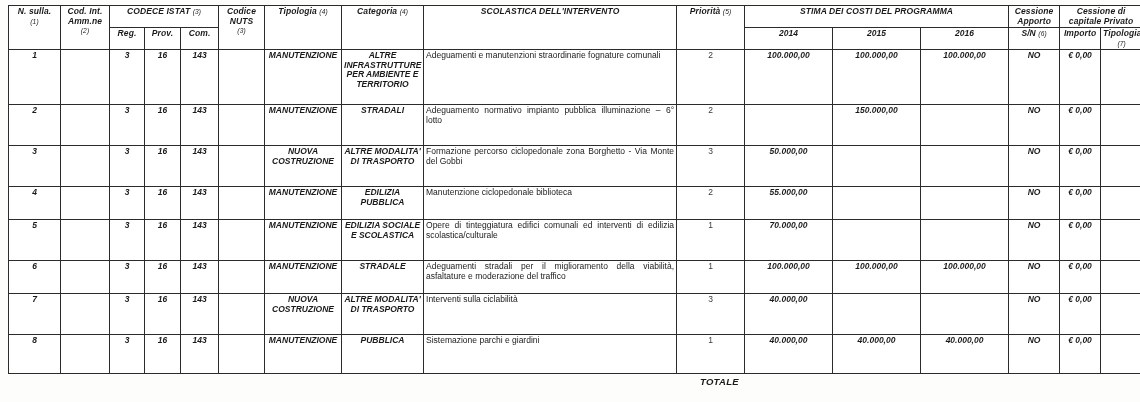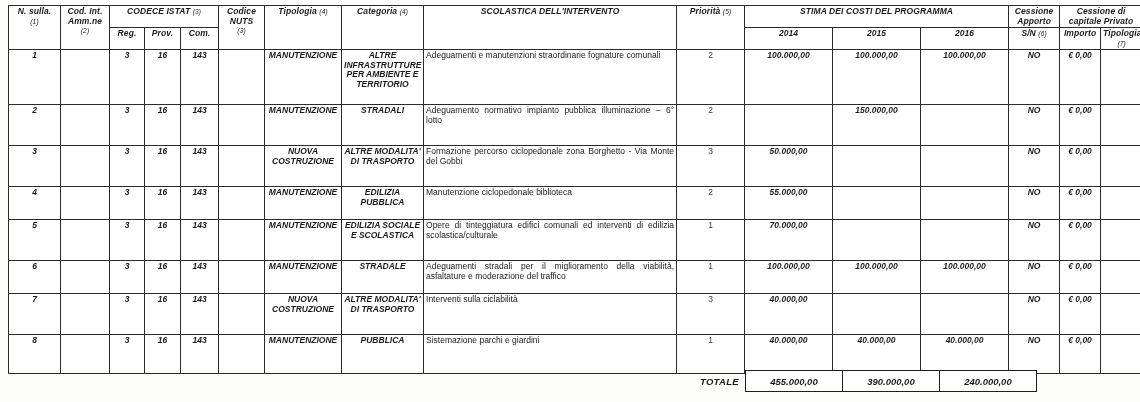--- a/index.html
+++ b/index.html
@@ -401,20 +401,15 @@
           <td class="c-cost" style="height: 36px;">40.000,00</td>
           <td class="c-sn" style="height: 36px;">NO</td>
           <td class="c-imp" style="height: 36px;">€ 0,00</td>
           <td class="c-empty" style="height: 36px;"></td>
         </tr>
       </tbody>
   </table>
 
   <div id="totals">
     <div class="tot-label">TOTALE</div>
-    <div class="tot-box">
-      <div class="tot-cell">455.000,00</div>
-      <div class="tot-cell">390.000,00</div>
-      <div class="tot-cell">240.000,00</div>
-    </div>
   </div>
 
 </div>
 
 </body></html>

